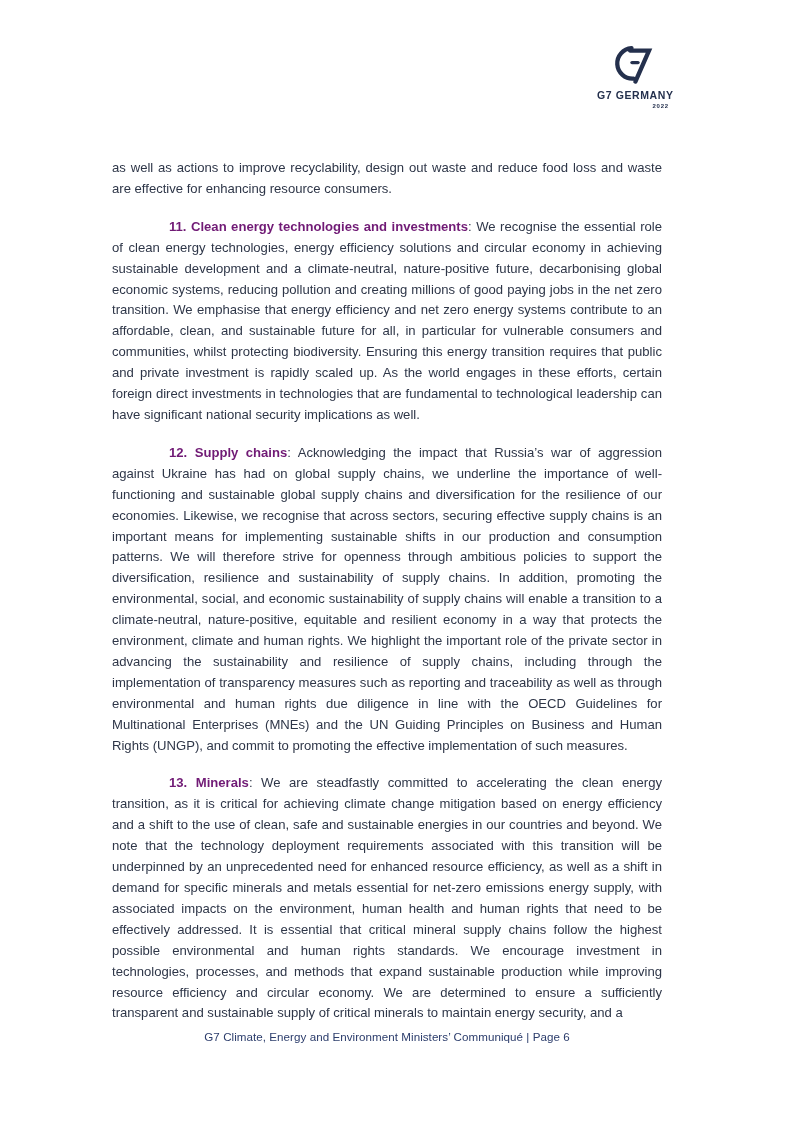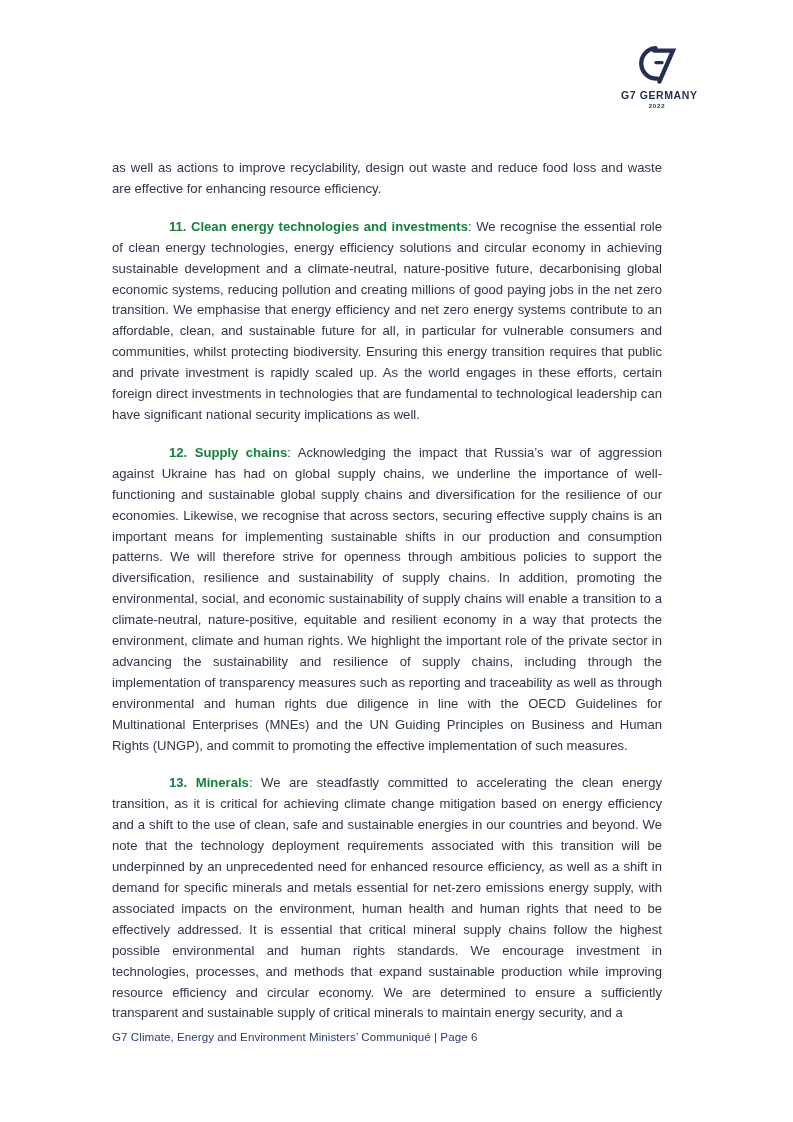--- a/index.html
+++ b/index.html
@@ -22,22 +22,21 @@
     top: 0;
     left: 0;
     width: 793px;
     height: 140px;
   }
   .logo-block {
     position: absolute;
     left: 597px;
     top: 40px;
     width: 72px;
-    text-align: center;
-    margin-left: 24px;
+    text-align: right;
   }
   .logo-mark {
     width: 72px;
     height: 48px;
     display: block;
   }
   .logo-wordmark {
     font-family: "Liberation Sans", sans-serif;
     font-size: 10.5px;
     font-weight: bold;
@@ -75,30 +74,30 @@
     hyphens: none;
   }
   p.para:last-child {
     margin-bottom: 16px;
   }
   p.indent {
     text-indent: 57px;
   }
   .lead {
     font-weight: bold;
-    color: #15803d;
+    color: #701a75;
   }
 
   
   .page-footer {
     position: absolute;
     left: 112px;
     top: 1030px;
     width: 550px;
-    text-align: left;
+    text-align: center;
     font-size: 11.6px;
     color: #2b3c6b;
     font-family: "Liberation Sans", sans-serif;
     letter-spacing: 0.05px;
   }
 </style>
 </head>
 <body>
 
 <div class="page-header">
@@ -112,21 +111,21 @@
       <path d="M33.0 10.6 L52.0 10.6 L38.4 41.6" fill="none" stroke="#24304d" stroke-width="4.3" stroke-linecap="round" stroke-linejoin="miter"></path>
     </svg>
     <div class="logo-wordmark">G7 GERMANY</div>
     <div class="logo-year">2022</div>
   </div>
 </div>
 
 <div class="content">
 
   <p class="para">
-    <span>as well as actions to improve recyclability, design out waste and reduce food loss and waste are effective for enhancing resource efficiency.</span>
+    <span>as well as actions to improve recyclability, design out waste and reduce food loss and waste are effective for enhancing resource consumers.</span>
   </p>
 
   <p class="para indent">
     <span class="lead">11. Clean energy technologies and investments</span><span>: We recognise the essential role of clean energy technologies, energy efficiency solutions and circular economy in achieving sustainable development and a climate-neutral, nature-positive future, decarbonising global economic systems, reducing pollution and creating millions of good paying jobs in the net zero transition. We emphasise that energy efficiency and net zero energy systems contribute to an affordable, clean, and sustainable future for all, in particular for vulnerable consumers and communities, whilst protecting biodiversity. Ensuring this energy transition requires that public and private investment is rapidly scaled up. As the world engages in these efforts, certain foreign direct investments in technologies that are fundamental to technological leadership can have significant national security implications as well.</span>
   </p>
 
   <p class="para indent">
     <span class="lead">12. Supply chains</span><span>: Acknowledging the impact that Russia’s war of aggression against Ukraine has had on global supply chains, we underline the importance of well-functioning and sustainable global supply chains and diversification for the resilience of our economies. Likewise, we recognise that across sectors, securing effective supply chains is an important means for implementing sustainable shifts in our production and consumption patterns. We will therefore strive for openness through ambitious policies to support the diversification, resilience and sustainability of supply chains. In addition, promoting the environmental, social, and economic sustainability of supply chains will enable a transition to a climate-neutral, nature-positive, equitable and resilient economy in a way that protects the environment, climate and human rights. We highlight the important role of the private sector in advancing the sustainability and resilience of supply chains, including through the implementation of transparency measures such as reporting and traceability as well as through environmental and human rights due diligence in line with the OECD Guidelines for Multinational Enterprises (MNEs) and the UN Guiding Principles on Business and Human Rights (UNGP), and commit to promoting the effective implementation of such measures.</span>
   </p>
 

